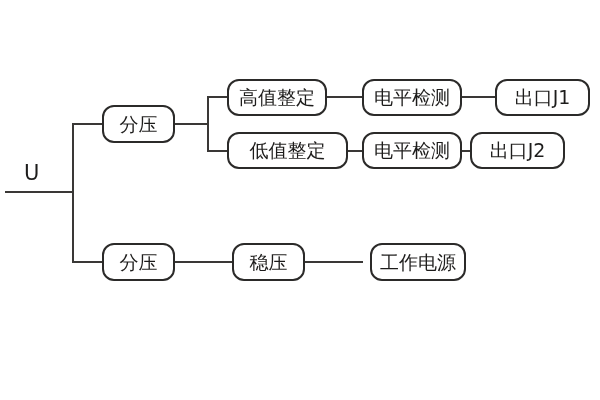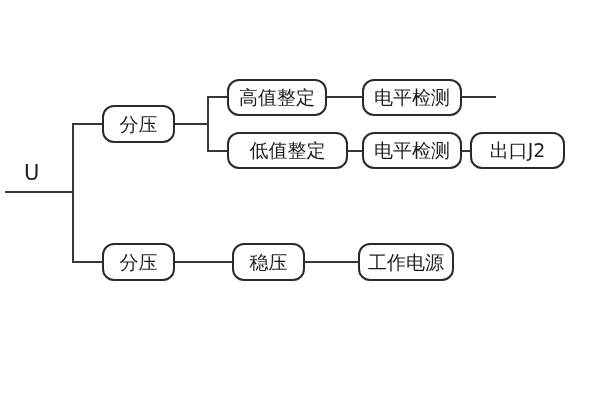--- a/index.html
+++ b/index.html
@@ -79,27 +79,28 @@
   <div class="line h" style="left:462px;top:150px;width:34px"></div>
   <div class="line h" style="left:175px;top:261px;width:58px"></div>
   <div class="line h" style="left:305px;top:261px;width:58px"></div>
 
   <div class="box" style="left:102px;top:105px;width:73px;height:38px">分压</div>
 
   <div class="box" style="left:227px;top:79px;width:100px;height:37px">高值整定</div>
 
   <div class="box" style="left:362px;top:79px;width:100px;height:37px">电平检测</div>
 
+  <div class="box" style="left:495px;top:79px;width:95px;height:37px">出口J1</div>
 
   <div class="box" style="left:227px;top:132px;width:121px;height:37px">低值整定</div>
 
   <div class="box" style="left:362px;top:132px;width:100px;height:37px">电平检测</div>
 
   <div class="box" style="left:470px;top:132px;width:95px;height:37px">出口J2</div>
 
   <div class="box" style="left:102px;top:243px;width:73px;height:38px">分压</div>
 
   <div class="box" style="left:232px;top:243px;width:73px;height:38px">稳压</div>
 
-  <div class="box" style="left:358px;top:243px;width:96px;height:38px">工作电源</div>
+  <div class="box" style="left:370px;top:243px;width:96px;height:38px">工作电源</div>
 
 
 </div>
 
 </body></html>

